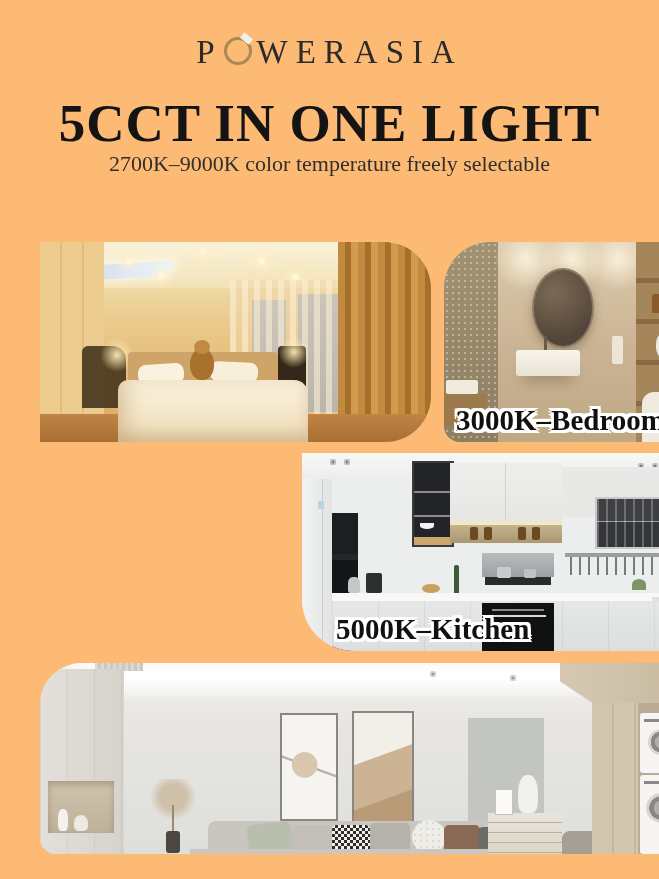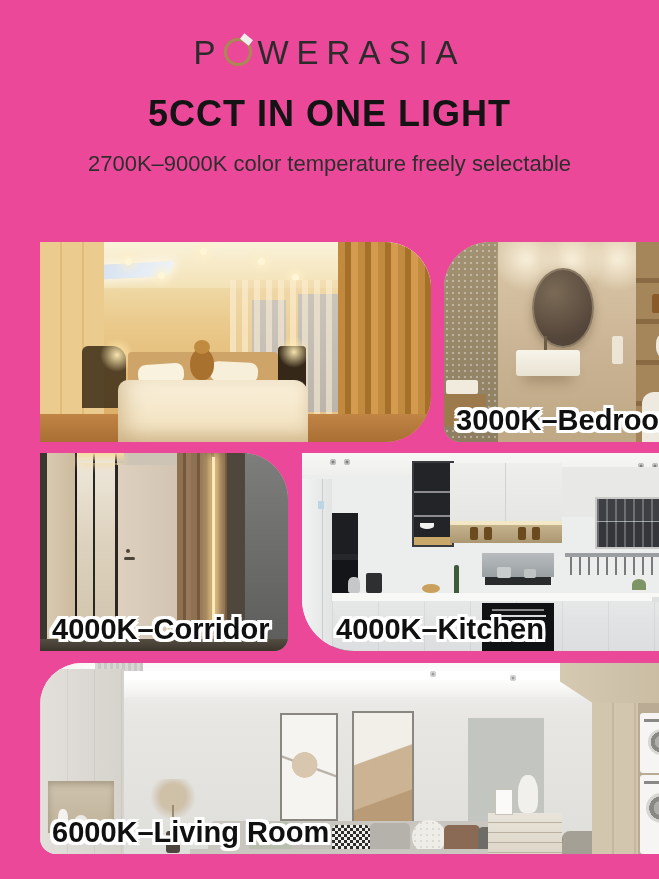--- a/index.html
+++ b/index.html
@@ -1,28 +1,28 @@
 <!DOCTYPE html>
 <html><head>
 <meta charset="utf-8">
 <style>
   html,body{margin:0;padding:0;background:#f0efed;}
-  .canvas{position:relative;width:659px;height:879px;background:#ec4899;overflow:hidden;
-          font-family:Liberation Sans, sans-serif;margin:0 auto;}
+  .canvas{position:relative;width:659px;height:879px;background:#fdba74;overflow:hidden;
+          font-family:Liberation Serif, serif;margin:0 auto;}
   .el{position:absolute;}
 
   
   .brand{position:absolute;top:36px;left:0;right:0;text-align:center;
          font-size:33px;font-weight:300;letter-spacing:8px;color:#2b2b2b;line-height:1;}
   .brand .ring{display:inline-block;width:22px;height:22px;border:3px solid #a98a52;
          border-radius:50%;vertical-align:-2px;position:relative;margin:0 5px 0 1px;}
   .brand .ring::after{content:"";position:absolute;top:-5px;right:-3px;width:11px;height:7px;
          background:#f0efed;transform:rotate(38deg);}
   .title{position:absolute;top:94px;left:0;right:0;text-align:center;
-         font-size:36px;font-weight:700;letter-spacing:1px;color:#141414;line-height:1.1;}
+         font-size:53px;font-weight:700;letter-spacing:1px;color:#141414;line-height:1.1;}
   .subtitle{position:absolute;top:150px;left:0;right:0;text-align:center;
          font-size:22px;font-weight:400;color:#2e2e2e;line-height:1.3;}
 
   
   .tile{position:absolute;overflow:hidden;}
   .tile-a{left:0;top:226px;width:391px;height:200px;border-radius:0 46px 46px 0;
           background:linear-gradient(180deg,#f6ecce 0,#f0dcab 18%,#eac98a 42%,#e2b873 72%,#d9a75f 100%);}
   .tile-b{left:404px;top:226px;width:255px;height:200px;border-radius:46px 0 0 16px;
           background:linear-gradient(180deg,#dbc9a9 0,#cab394 55%,#bfa884 100%);}
   .tile-c{left:0;top:437px;width:248px;height:198px;border-radius:0 46px 14px 0;
@@ -257,35 +257,20 @@
 
     <div class="el b-bottle1"></div>
 
     <div class="el b-vase"></div>
     <div class="el b-toilet"></div>
     <div class="el b-box"></div>
     <div class="el b-towelstack"></div>
     <figcaption class="cap">3000K–Bedroom</figcaption>
   </figure>
 
-  <figure class="tile tile-c">
-    <div class="el c-leftdark"></div>
-    <div class="el c-leftwall"></div>
-    <div class="el c-glass"></div>
-    <div class="el c-cove"></div>
-    <div class="el c-door"></div>
-    <div class="el c-handle"></div>
-    <div class="el c-handledot"></div>
-    <div class="el c-wood"></div>
-    <div class="el c-led"></div>
-    <div class="el c-darkpanel"></div>
-    <div class="el c-graywall"></div>
-    <div class="el c-floor"></div>
-    <figcaption class="cap">4000K–Corridor</figcaption>
-  </figure>
 
   <figure class="tile tile-d">
     <div class="el d-ceiling"></div>
     <div class="el d-spot" style="left:28px;top:6px;"></div>
     <div class="el d-spot" style="left:42px;top:6px;"></div>
     <div class="el d-spot" style="left:336px;top:10px;"></div>
     <div class="el d-spot" style="left:350px;top:10px;"></div>
     <div class="el d-fridge"></div>
     <div class="el d-note"></div>
     <div class="el d-blackcol"></div>
@@ -308,21 +293,21 @@
     <div class="el d-pot2"></div>
     <div class="el d-counter"></div>
     <div class="el d-lowercab"></div>
     <div class="el d-oven"></div>
     <div class="el d-coffee"></div>
     <div class="el d-kettle"></div>
     <div class="el d-bread"></div>
     <div class="el d-winebottle"></div>
     <div class="el d-plant"></div>
     <div class="el d-sink"></div>
-    <figcaption class="cap">4000K–Kitchen</figcaption>
+    <figcaption class="cap">5000K–Kitchen</figcaption>
   </figure>
 
   <figure class="tile tile-e">
     <div class="el e-ceiling"></div>
     <div class="el e-cove"></div>
     <div class="el e-vent"></div>
     <div class="el e-spot" style="left:390px;top:8px;"></div>
     <div class="el e-spot" style="left:470px;top:12px;"></div>
     <div class="el e-beam"></div>
     <div class="el e-wardrobe"></div>
@@ -351,16 +336,15 @@
     <div class="el e-armchair"></div>
     <div class="el e-woodwardrobe"></div>
     <div class="el e-niche-r"></div>
     <div class="el e-washer top"></div>
     <div class="el e-washer bot"></div>
     <div class="e-door top"></div>
     <div class="e-door bot"></div>
     <div class="el e-ctrl top"></div>
     <div class="el e-ctrl bot"></div>
 
-    <figcaption class="cap">6000K–Living Room</figcaption>
   </figure>
 
 </div>
 
 </body></html>

